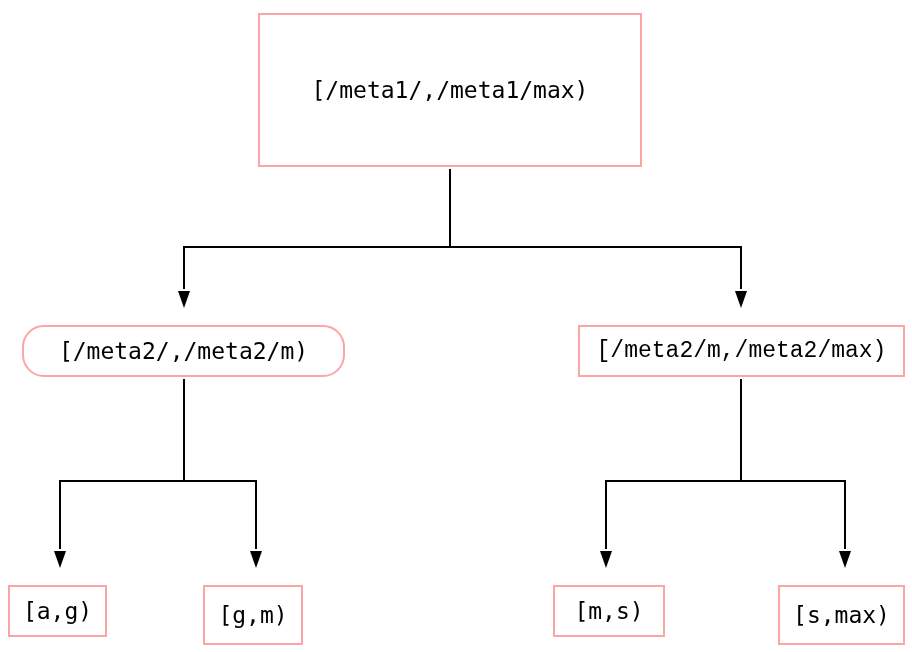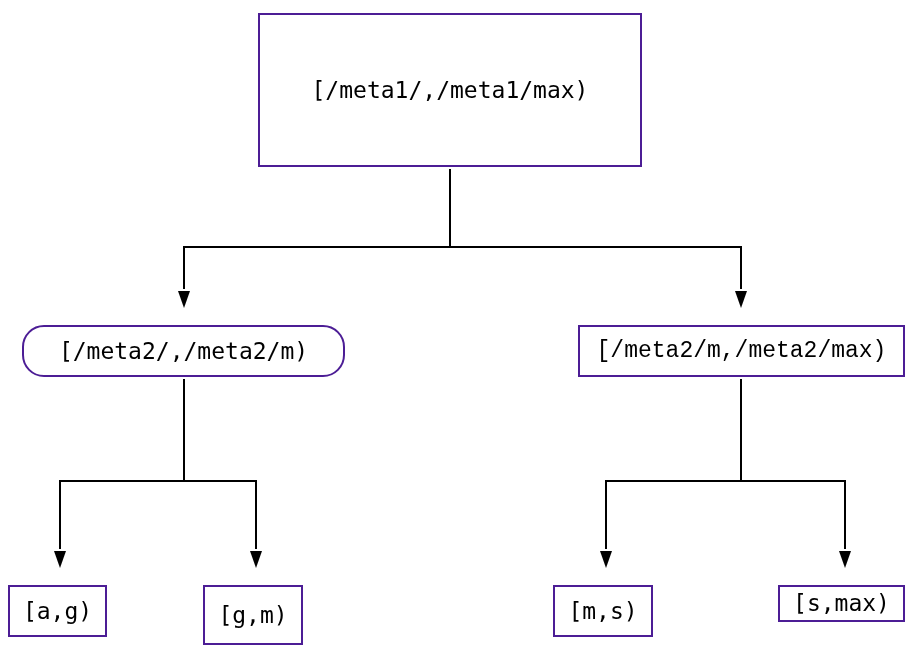--- a/index.html
+++ b/index.html
@@ -19,36 +19,36 @@
   .connectors {
     position: absolute;
     left: 0;
     top: 0;
     width: 912px;
     height: 652px;
   }
   .node {
     position: absolute;
     box-sizing: border-box;
-    border: 2px solid #4c1d95;
+    border: 2px solid #fca5a5;
     background: #ffffff;
     display: flex;
     align-items: center;
     justify-content: center;
     font-size: 23px;
     line-height: 1;
     white-space: nowrap;
   }
   .node-root   { left: 258px; top: 13px;  width: 384px; height: 154px; }
   .node-mid-l  { left: 22px;  top: 325px; width: 323px; height: 52px; border-radius: 22px; }
   .node-mid-r  { left: 578px; top: 325px; width: 327px; height: 52px; font-family: Liberation Mono, monospace; }
   .node-leaf-1 { left: 8px;   top: 585px; width: 99px;  height: 52px; justify-content: center; }
   .node-leaf-2 { left: 203px; top: 585px; width: 100px; height: 60px; }
-  .node-leaf-3 { left: 553px; top: 585px; width: 100px; height: 52px; }
-  .node-leaf-4 { left: 778px; top: 585px; width: 127px; height: 37px; }
+  .node-leaf-3 { left: 553px; top: 585px; width: 112px; height: 52px; }
+  .node-leaf-4 { left: 778px; top: 585px; width: 127px; height: 60px; }
   .edge {
     fill: none;
     stroke: #000000;
     stroke-width: 2;
     stroke-linejoin: miter;
   }
   .arrowhead {
     fill: #000000;
     stroke: none;
   }

